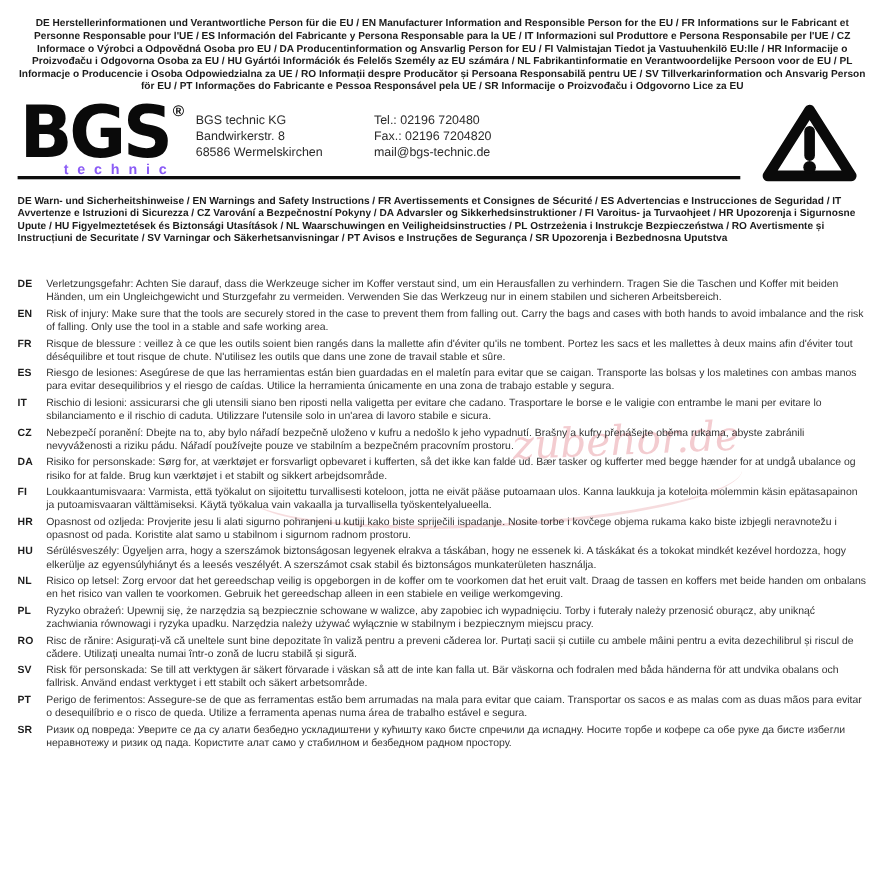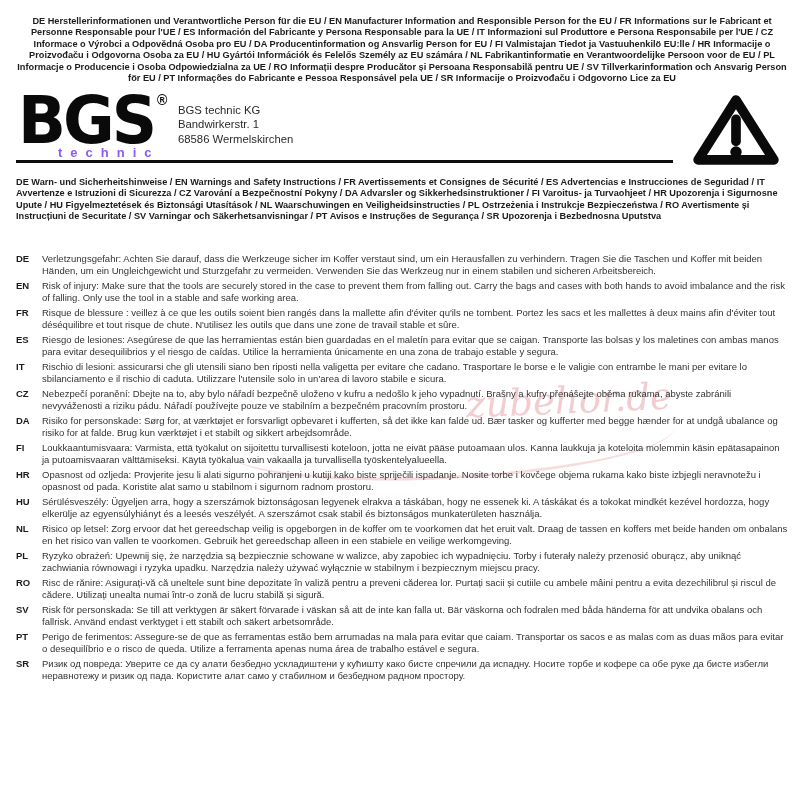--- a/index.html
+++ b/index.html
@@ -63,24 +63,29 @@
 
   <div class="logo">
     <div class="logo-row">
       <span class="logo-bgs">BGS</span><span class="logo-reg">®</span>
     </div>
     <div class="logo-technic">technic</div>
   </div>
 
   <div class="company">
     <div>BGS technic KG</div>
-    <div>Bandwirkerstr. 1</div>
+    <div>Bandwirkerstr. 8</div>
     <div>68586 Wermelskirchen</div>
   </div>
 
+  <div class="contact">
+    <div>Tel.: 02196 720480</div>
+    <div>Fax.: 02196 7204820</div>
+    <div>mail@bgs-technic.de</div>
+  </div>
 
 
   <div class="rule"></div>
 
   <div class="triangle">
     <svg width="88" height="74" viewBox="0 0 100 84" xmlns="http://www.w3.org/2000/svg">
       <path d="M50 8 L93 76 L7 76 Z" fill="#ffffff" stroke="#0a0a0a" stroke-width="11" stroke-linejoin="round"></path>
       <path d="M50 30 L50 55" stroke="#0a0a0a" stroke-width="11" stroke-linecap="round"></path>
       <circle cx="50" cy="67" r="6.5" fill="#0a0a0a"></circle>
     </svg>

